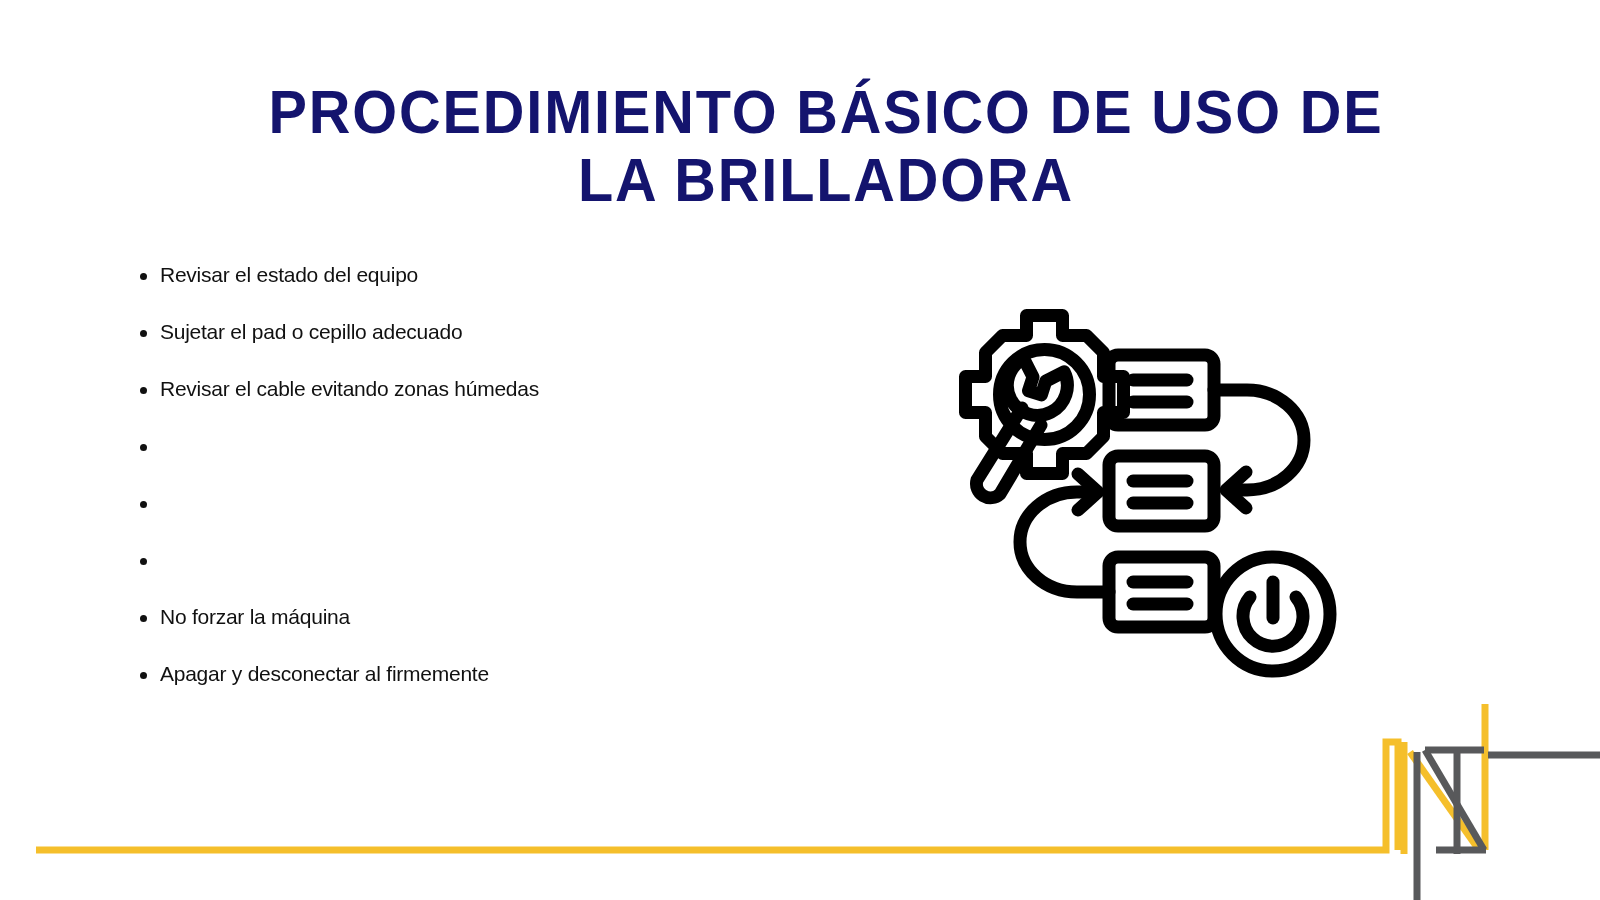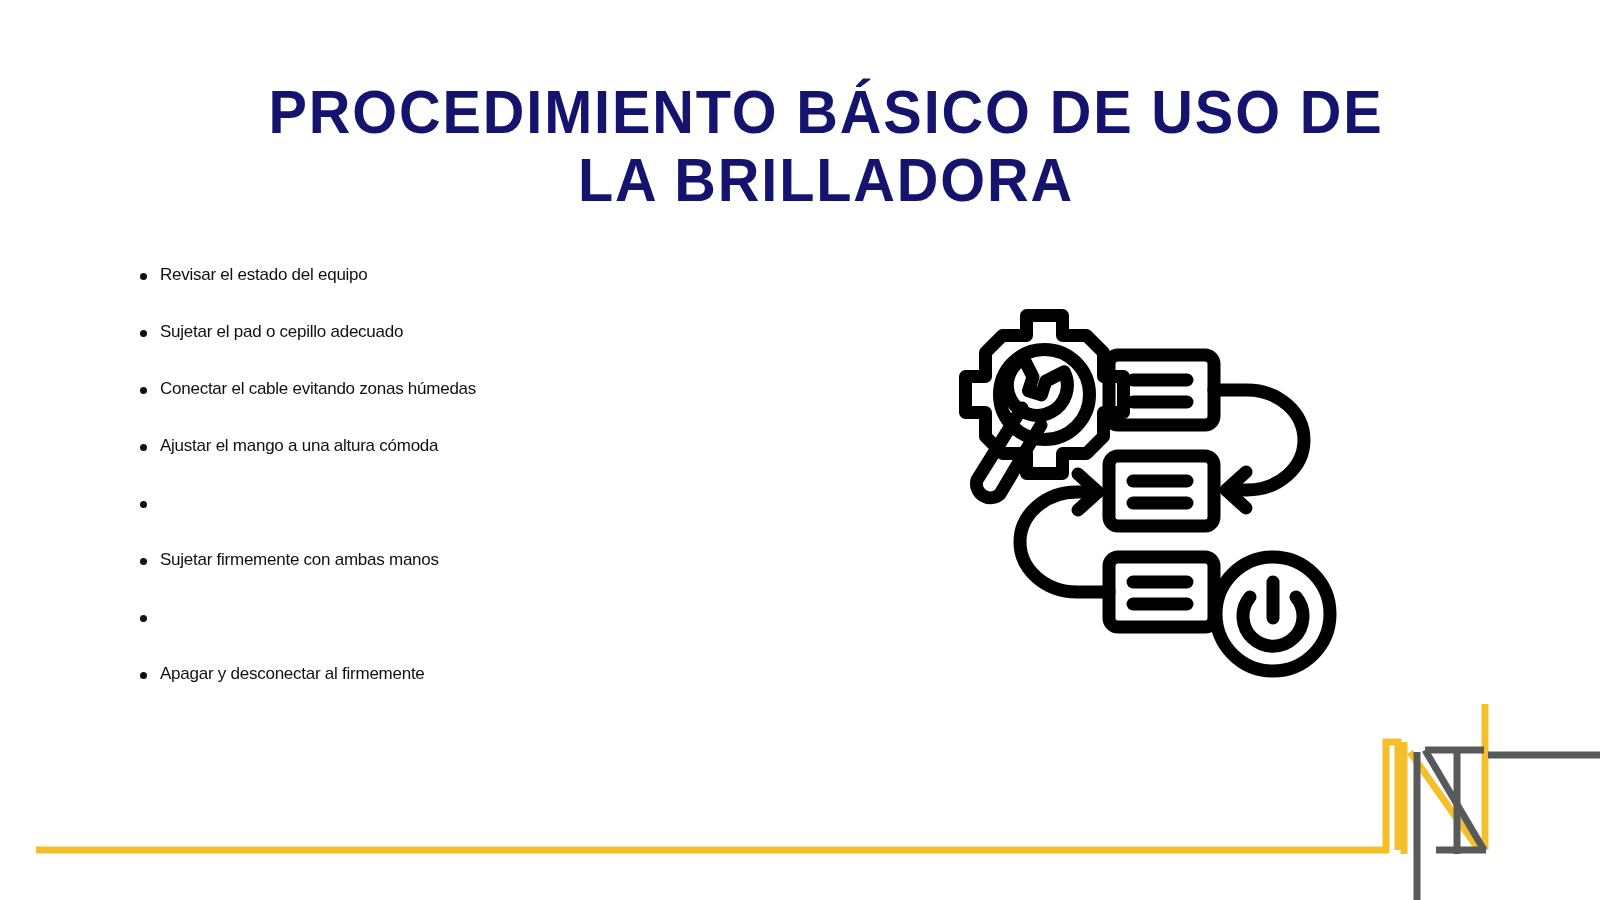--- a/index.html
+++ b/index.html
@@ -52,21 +52,21 @@
     padding: 0;
     list-style: none;
   }
   .bullet-item {
     position: relative;
     display: flex;
     align-items: flex-start;
     height: 57px;
     color: #111111;
     font-family: "Liberation Sans", sans-serif;
-    font-size: 17px;
+    font-size: 21px;
     line-height: 34px;
     font-weight: 400;
     letter-spacing: -0.25px;
   }
   .bullet-dot {
     flex: 0 0 auto;
     width: 20px;
     display: block;
     color: #111111;
     font-size: 26px;
@@ -119,35 +119,34 @@
     <li class="bullet-item">
       <span class="bullet-dot"></span>
       <span class="bullet-text">Revisar el estado del equipo</span>
     </li>
     <li class="bullet-item">
       <span class="bullet-dot"></span>
       <span class="bullet-text">Sujetar el pad o cepillo adecuado</span>
     </li>
     <li class="bullet-item">
       <span class="bullet-dot"></span>
-      <span class="bullet-text">Conectar el cable evitando zonas húmedas</span>
-    </li>
-    <li class="bullet-item">
-      <span class="bullet-dot"></span>
-      <span class="bullet-text">Ajustar el mango a una altura cómoda</span>
-    </li>
-    <li class="bullet-item">
-      <span class="bullet-dot"></span>
-    </li>
-    <li class="bullet-item">
-      <span class="bullet-dot"></span>
-      <span class="bullet-text">Sujetar firmemente con ambas manos</span>
-    </li>
-    <li class="bullet-item">
-      <span class="bullet-dot"></span>
+      <span class="bullet-text">Revisar el cable evitando zonas húmedas</span>
+    </li>
+    <li class="bullet-item">
+      <span class="bullet-dot"></span>
+    </li>
+    <li class="bullet-item">
+      <span class="bullet-dot"></span>
+    </li>
+    <li class="bullet-item">
+      <span class="bullet-dot"></span>
+    </li>
+    <li class="bullet-item">
+      <span class="bullet-dot"></span>
+      <span class="bullet-text">No forzar la máquina</span>
     </li>
     <li class="bullet-item">
       <span class="bullet-dot"></span>
       <span class="bullet-text">Apagar y desconectar al firmemente</span>
     </li>
   </ul>
 
   <div class="illustration">
     <svg viewBox="0 0 470 392" xmlns="http://www.w3.org/2000/svg" fill="none" stroke="#000000" stroke-width="13" stroke-linecap="round" stroke-linejoin="round">
 

